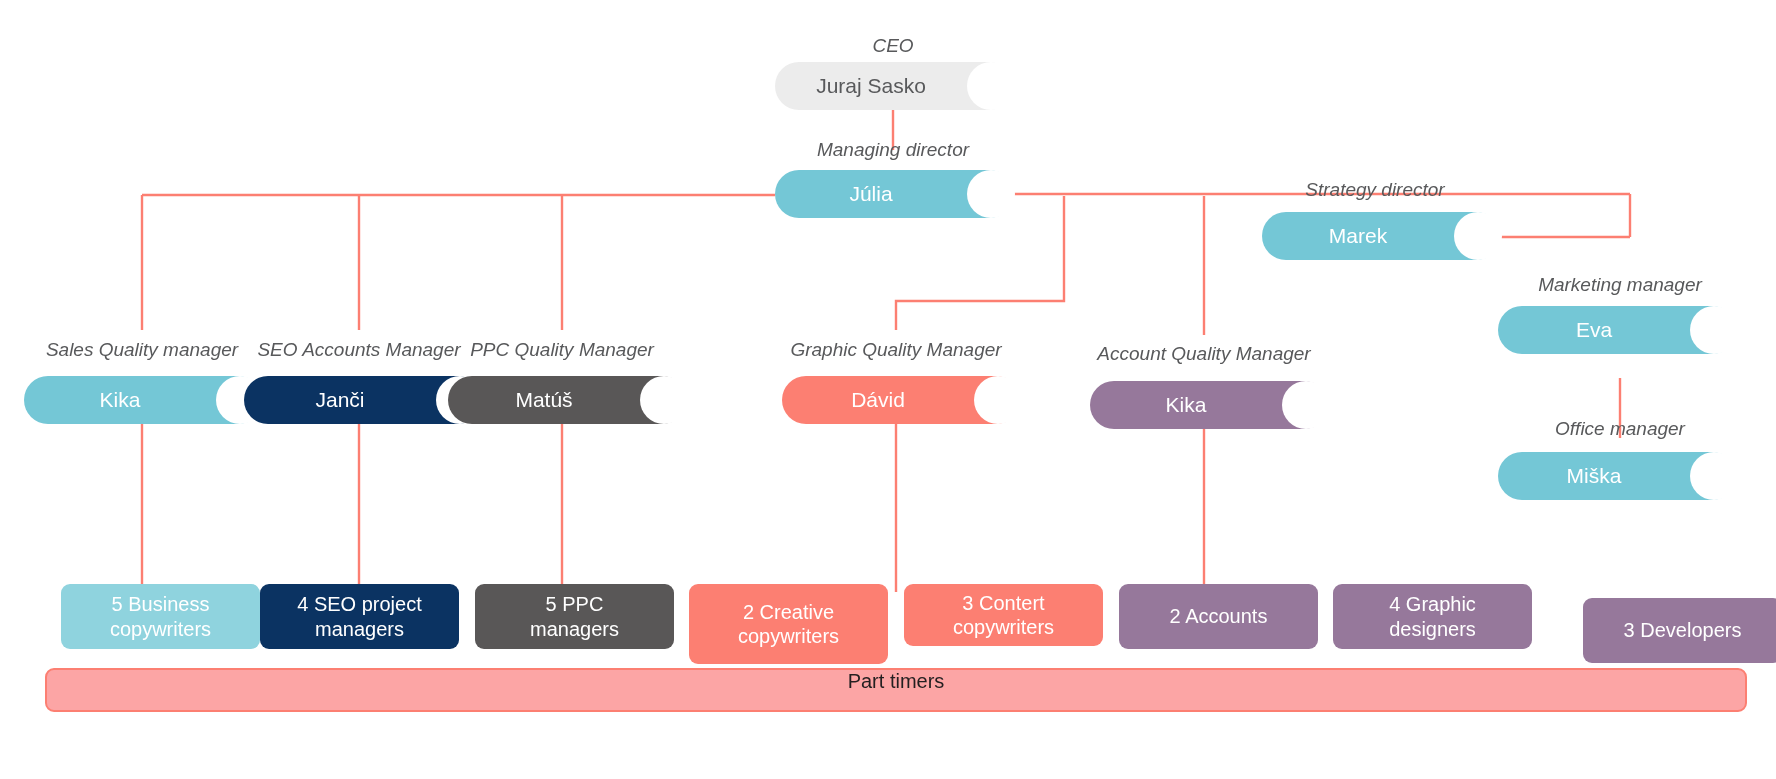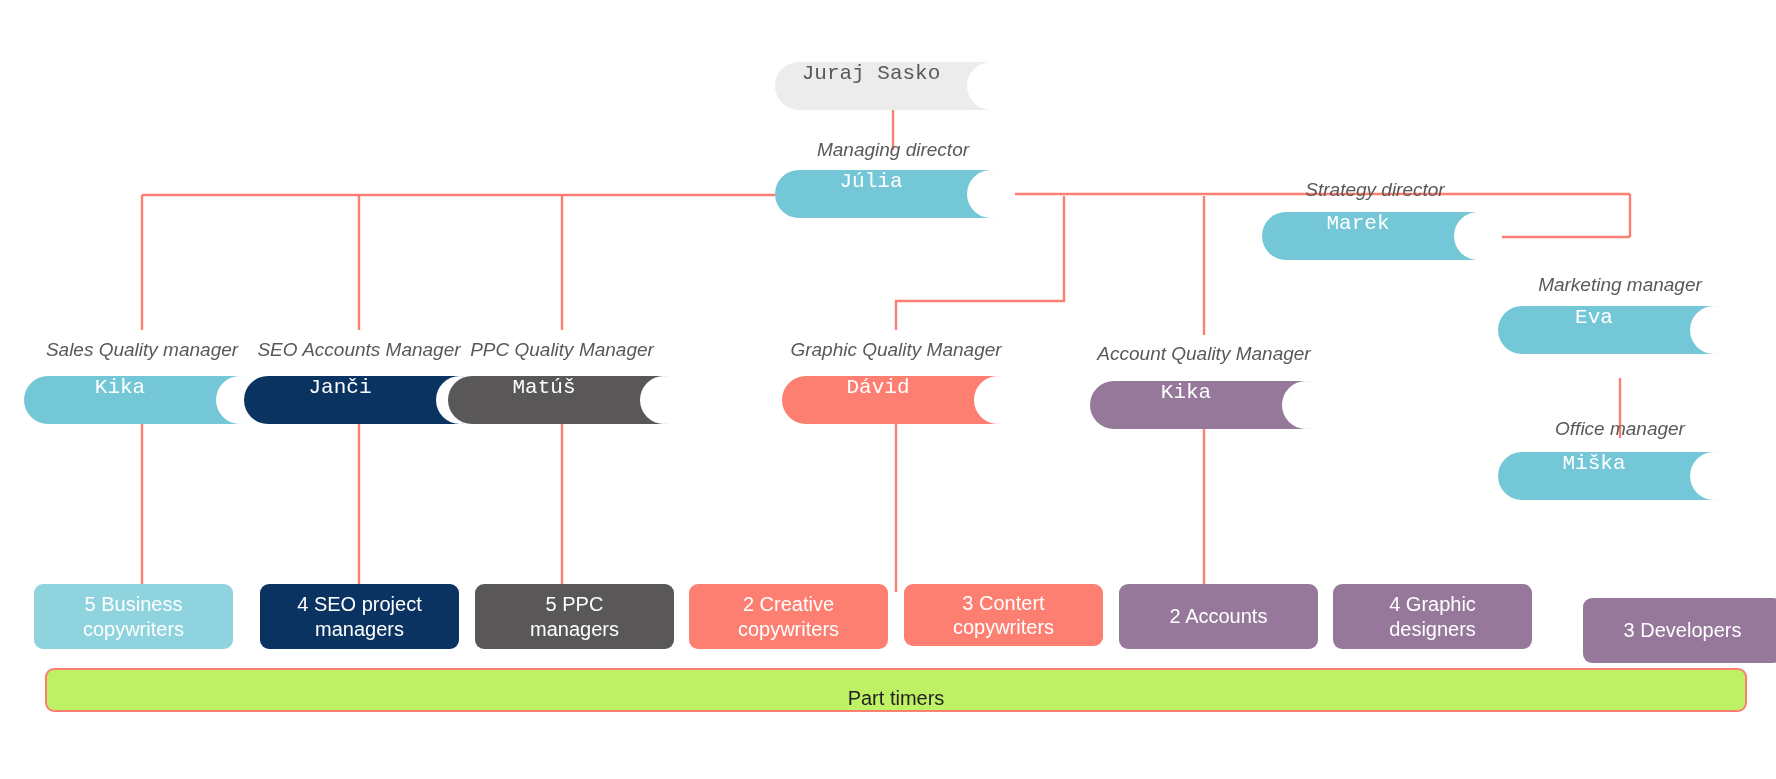--- a/index.html
+++ b/index.html
@@ -38,28 +38,27 @@
     text-align: center;
     line-height: 1;
   }
 
   
   .pill {
     position: absolute;
     height: 48px;
     border-radius: 24px;
     display: flex;
-    align-items: flex-start;
+    align-items: center;
     justify-content: center;
     color: #ffffff;
     font-size: 21px;
     white-space: nowrap;
     box-sizing: border-box;
     padding-right: 46px;
-    font-family: Liberation Mono, monospace;
   }
   
   .pill::after {
     content: "";
     position: absolute;
     right: -2px;
     top: 50%;
     transform: translateY(-50%);
     width: 48px;
     height: 48px;
@@ -89,26 +88,26 @@
     box-sizing: border-box;
     padding: 4px 8px;
   }
 
   
   .parttimers {
     position: absolute;
     border: 2px solid #fc7f72;
     border-radius: 9px;
     display: flex;
-    align-items: flex-end;
+    align-items: flex-start;
     justify-content: center;
     color: #231f20;
     font-size: 20px;
     box-sizing: border-box;
-    background: #bef264;
+    background: #fca5a5;
   }
 </style>
 </head>
 <body>
 
 <div id="chart">
 
   <svg id="connectors" viewBox="0 0 1776 779" width="1776" height="779" xmlns="http://www.w3.org/2000/svg">
     <g stroke="#fc7f72" stroke-width="2.4" fill="none" stroke-linecap="butt">
 
@@ -131,20 +130,21 @@
       <path d="M 1620 378 L 1620 438"></path>
 
       <path d="M 142 390 L 142 592"></path>
       <path d="M 359 390 L 359 592"></path>
       <path d="M 562 390 L 562 592"></path>
       <path d="M 896 390 L 896 592"></path>
       <path d="M 1204 395 L 1204 592"></path>
     </g>
   </svg>
 
+  <div class="role" style="left:718px; top:36px; width:350px;">CEO</div>
   <div class="role" style="left:718px; top:140px; width:350px;">Managing director</div>
   <div class="role" style="left:1225px; top:180px; width:300px;">Strategy director</div>
   <div class="role" style="left:1460px; top:275px; width:320px;">Marketing manager</div>
   <div class="role" style="left:1460px; top:419px; width:320px;">Office manager</div>
   <div class="role" style="left:14px;  top:340px; width:256px;">Sales Quality manager</div>
   <div class="role" style="left:237px; top:340px; width:244px;">SEO Accounts Manager</div>
   <div class="role" style="left:442px; top:340px; width:240px;">PPC Quality Manager</div>
   <div class="role" style="left:756px; top:340px; width:280px;">Graphic Quality Manager</div>
   <div class="role" style="left:1064px;top:344px; width:280px;">Account Quality Manager</div>
 
@@ -181,39 +181,39 @@
   </div>
 
   <div class="pill" style="left:448px; top:376px; width:238px; background:#595757;">
     <span class="pill-label">Matúš</span>
   </div>
 
   <div class="pill" style="left:1090px; top:381px; width:238px; background:#96789b;">
     <span class="pill-label">Kika</span>
   </div>
 
-  <div class="team" style="left:34px; top:584px; width:199px; height:65px; background:#8fd3de;">
+  <div class="team" style="left:61px; top:584px; width:199px; height:65px; background:#8fd3de;">
     <span>
       <span>5 Business</span><br><span>copywriters</span>
     </span>
   </div>
 
   <div class="team" style="left:260px; top:584px; width:199px; height:65px; background:#0b3362;">
     <span>
       <span>4 SEO project</span><br><span>managers</span>
     </span>
   </div>
 
   <div class="team" style="left:475px; top:584px; width:199px; height:65px; background:#595757;">
     <span>
       <span>5 PPC</span><br><span>managers</span>
     </span>
   </div>
 
-  <div class="team" style="left:689px; top:584px; width:199px; height:65px; background:#fc7f72;">
+  <div class="team" style="left:689px; top:584px; width:199px; height:80px; background:#fc7f72;">
     <span>
       <span>2 Creative</span><br><span>copywriters</span>
     </span>
   </div>
 
   <div class="team" style="left:904px; top:584px; width:199px; height:62px; background:#fc7f72;">
     <span>
       <span>3 Contert</span><br><span>copywriters</span>
     </span>
   </div>

